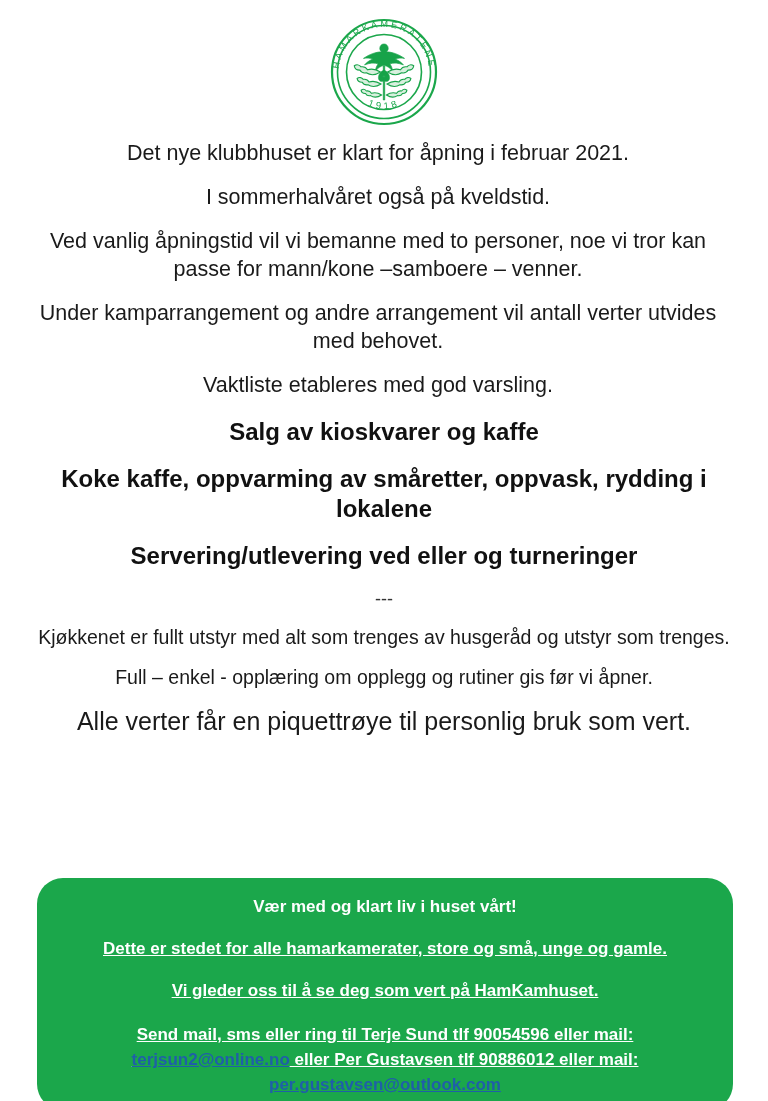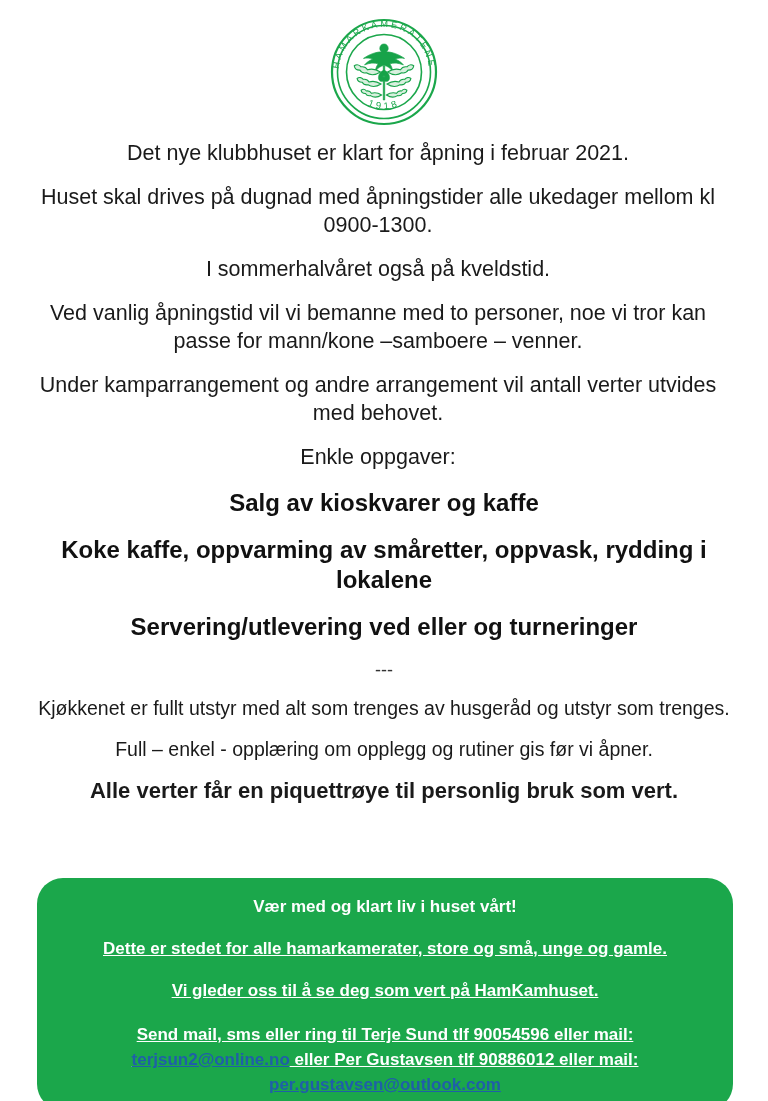--- a/index.html
+++ b/index.html
@@ -78,21 +78,21 @@
     font-weight: normal;
   }
 
   p.small {
     text-align: center;
     font-size: 19.5px;
     line-height: 1.30;
     margin: 15px 0 0 0;
     color: #1a1a1a;
   }
-  p.small.bold { font-weight: bold; font-size: 22px; }
+  p.small.bold { font-weight: normal; font-size: 25px; }
 
   
   .callout {
     position: absolute;
     left: 37px;
     top: 878px;
     width: 696px;
     height: 232px;
     background: #1BA74B;
     border-radius: 26px;
@@ -151,25 +151,24 @@
         <path d="M60.6 85 c-3 -2 -7 -2.8 -10.2 -1.7 -0.9 -1.7 -2.8 -2.7 -5 -2.3 -1.3 -1.6 -3.6 -2.1 -5.3 -0.8 0.3 2.1 2.2 3.4 4.4 3.3 0.9 1.7 2.9 2.5 5 2.1 2.7 1.8 7 2 11.1 -0.6 z"></path>
         <path d="M65.4 85 c3 -2 7 -2.8 10.2 -1.7 0.9 -1.7 2.8 -2.7 5 -2.3 1.3 -1.6 3.6 -2.1 5.3 -0.8 -0.3 2.1 -2.2 3.4 -4.4 3.3 -0.9 1.7 -2.9 2.5 -5 2.1 -2.7 1.8 -7 2 -11.1 -0.6 z"></path>
       </g>
     </svg>
   </div>
 
   <div class="body-block">
 
 
     <p class="para">Det nye klubbhuset er klart for åpning i februar 2021.</p>
-    <p class="para">Huset skal drives på dugnad med åpningstider alle ukedager mellom kl 0900-1300.</p>
     <p class="para">I sommerhalvåret også på kveldstid.</p>
     <p class="para">Ved vanlig åpningstid vil vi bemanne med to personer, noe vi tror kan passe for mann/kone –samboere – venner.</p>
     <p class="para">Under kamparrangement og andre arrangement vil antall verter utvides med behovet.</p>
-    <p class="para">Enkle oppgaver:</p>
+    <p class="para">Vaktliste etableres med god varsling.</p>
 
     <p class="task">Salg av kioskvarer og kaffe</p>
     <p class="task">Koke kaffe, oppvarming av småretter, oppvask, rydding i lokalene</p>
     <p class="task">Servering/utlevering ved eller og turneringer</p>
 
     <p class="divider">---</p>
 
     <p class="small">Kjøkkenet er fullt utstyr med alt som trenges av husgeråd og utstyr som trenges.</p>
     <p class="small">Full – enkel - opplæring om opplegg og rutiner gis før vi åpner.</p>
     <p class="small bold">Alle verter får en piquettrøye til personlig bruk som vert.</p>

